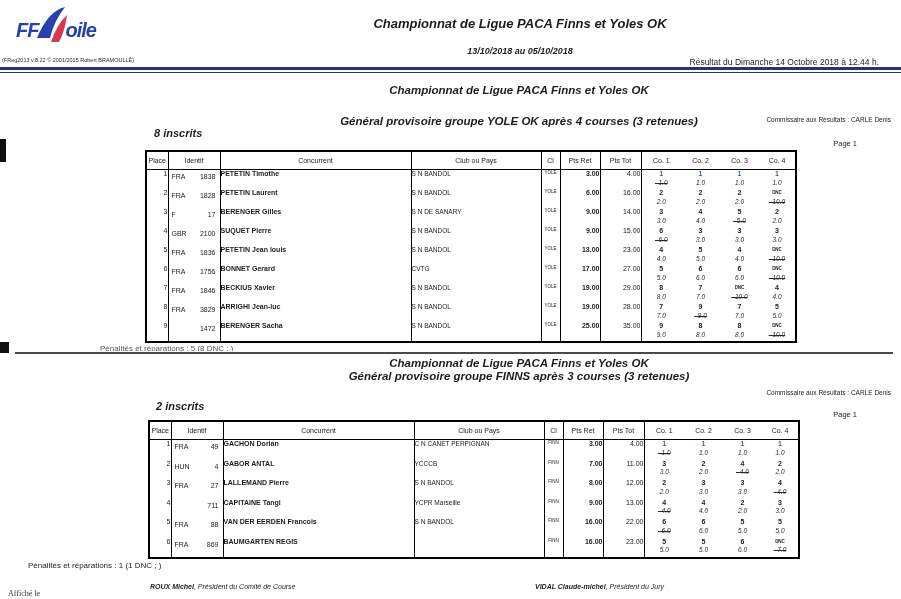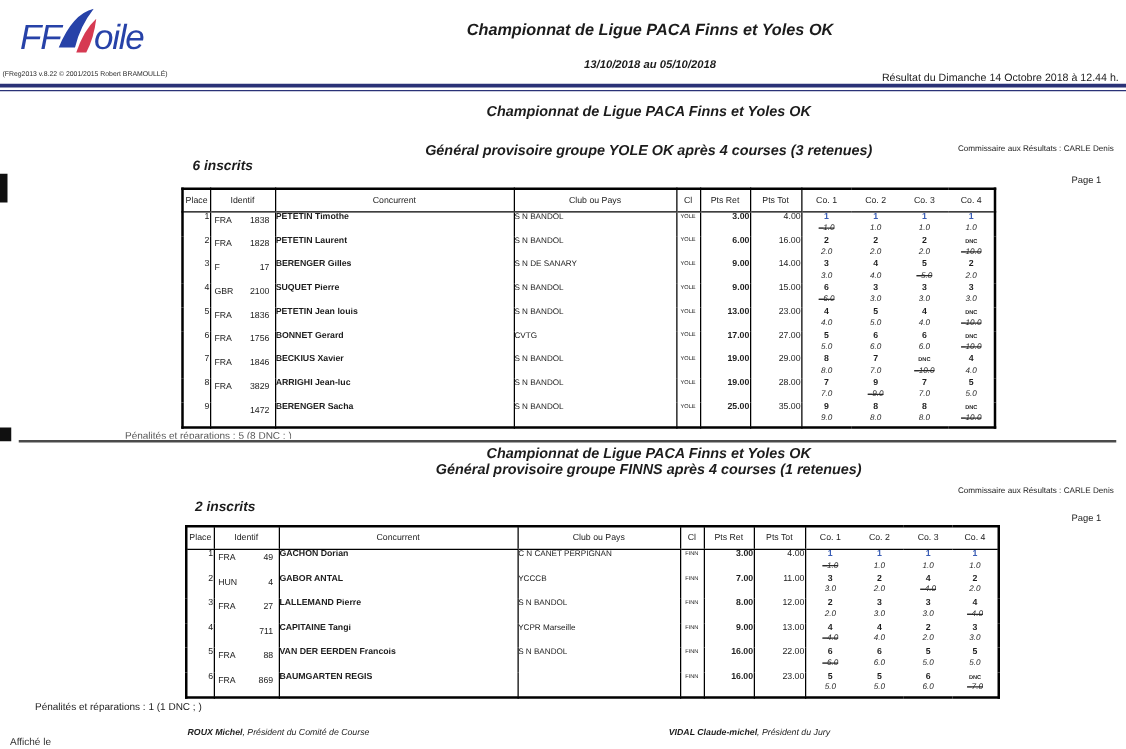--- a/index.html
+++ b/index.html
@@ -6,38 +6,38 @@
   body{
     width:901px;height:599px;position:relative;background:#ffffff;
     font-family:"Liberation Sans","DejaVu Sans",sans-serif;color:#1c1c1c;
     overflow:hidden;
   }
   .abs{position:absolute;}
 
   
   .logo{left:16px;top:8px;display:flex;align-items:center;height:44px;}
   .logo .ff,.logo .oile{
-    font-size:28px;font-weight:normal;font-style:italic;color:#2742a8;letter-spacing:-1px;
+    font-size:20px;font-weight:bold;font-style:italic;color:#2742a8;letter-spacing:-1px;
   }
   .logo svg{margin:0 -3px 4px -2px;}
   .version-line{left:2px;top:57px;font-size:5.5px;color:#2a2a2a;}
   .event-title{left:260px;top:16px;width:520px;text-align:center;
     font-size:13px;font-weight:bold;font-style:italic;}
   .event-dates{left:260px;top:46px;width:520px;text-align:center;
     font-size:9px;font-weight:bold;font-style:italic;}
-  .result-line{right:6px;top:57px;font-size:8.5px;}
+  .result-line{right:22px;top:57px;font-size:8.5px;}
   .rule-a{left:0;top:67px;width:901px;height:3px;background:#2a3277;}
   .rule-b{left:0;top:72px;width:901px;height:1px;background:#2a3277;}
 
   
   .sec-title{left:138px;width:762px;text-align:center;
     font-size:11.5px;font-weight:bold;font-style:italic;}
   .commissaire{right:10px;font-size:6.5px;color:#222;}
   .inscrits{font-size:11px;font-weight:bold;font-style:italic;}
-  .page-num{right:20px;font-size:7.5px;}
+  .page-num{right:44px;font-size:7.5px;}
 
   
   table.results{border-collapse:collapse;table-layout:fixed;border:2px solid #000;background:#fff;}
   table.results th,table.results td{padding:0;overflow:hidden;white-space:nowrap;}
   table.results thead th{
     border-bottom:1px solid #000;height:17px;font-size:7px;font-weight:normal;
     text-align:center;vertical-align:middle;
   }
   .b-left{border-left:1px solid #000;}
   th.h0,th.h1{text-align:left;padding-left:3px;}
@@ -59,21 +59,21 @@
   .pts.discard{text-decoration:line-through;}
 
   
   .clipped-note{left:100px;top:344px;height:7px;overflow:hidden;font-size:8px;color:#555;}
   .page-sep{left:15px;top:352px;width:878px;height:1.5px;background:#4a4a4a;}
   .penalties{left:28px;top:561px;font-size:8px;}
   .signature{top:583px;font-size:7px;font-style:italic;}
   .signature .sig-name{font-weight:bold;}
   .sig-left{left:150px;}
   .sig-right{left:535px;}
-  .affiche{left:8px;top:589px;font-size:8px;font-family:Liberation Sans, sans-serif;color:#333;}
+  .affiche{left:8px;top:589px;font-size:8px;font-family:Liberation Serif, serif;color:#333;}
   .artifact1{left:0;top:139px;width:6px;height:23px;background:#101010;}
   .artifact2{left:0;top:342px;width:9px;height:11px;background:#101010;}
 </style>
 </head>
 <body>
 
 <div class="abs logo">
   <span class="ff">FF</span>
   <span><svg width="32" height="38" viewBox="0 0 32 38">
     <path d="M1 31 Q12 4 29 0 Q18 14 14 31 Z" fill="#2742a8"></path>
@@ -86,21 +86,21 @@
 <div class="abs event-dates">13/10/2018 au 05/10/2018</div>
 <div class="abs result-line">Résultat du Dimanche 14 Octobre 2018 à 12.44 h.</div>
 <div class="abs rule-a"></div>
 <div class="abs rule-b"></div>
 <div class="abs artifact1"></div>
 <div class="abs artifact2"></div>
 
 <div class="abs sec-title" style="top:84px">Championnat de Ligue PACA Finns et Yoles OK</div>
 <div class="abs sec-title" style="top:115px">Général provisoire groupe YOLE OK après 4 courses (3 retenues)</div>
 <div class="abs commissaire" style="top:116px">Commissaire aux Résultats : CARLE Denis</div>
-<div class="abs inscrits" style="left:154px;top:127px">6 inscrits</div>
+<div class="abs inscrits" style="left:154px;top:127px">8 inscrits</div>
 <div class="abs page-num" style="top:139px">Page 1</div>
 <table class="abs results t0" style="left:145px;top:150px;width:650px">
     <colgroup>
       <col style="width: 22px;">
       <col style="width: 52px;">
       <col style="width: 191px;">
       <col style="width: 130px;">
       <col style="width: 19px;">
       <col style="width: 40px;">
       <col style="width: 41px;">
@@ -394,21 +394,21 @@
           <div class="rank small">DNC</div>
           <div class="pts discard">–10.0</div>
         </td>
       </tr>
     </tbody>
   </table>
 <div class="abs clipped-note">Pénalités et réparations : 5 (8 DNC ; )</div>
 <div class="abs page-sep"></div>
 
 <div class="abs sec-title" style="top:357px">Championnat de Ligue PACA Finns et Yoles OK</div>
-<div class="abs sec-title" style="top:370px">Général provisoire groupe FINNS après 4 courses (1 retenues)</div>
+<div class="abs sec-title" style="top:370px">Général provisoire groupe FINNS après 3 courses (3 retenues)</div>
 <div class="abs commissaire" style="top:389px">Commissaire aux Résultats : CARLE Denis</div>
 <div class="abs inscrits" style="left:156px;top:400px">2 inscrits</div>
 <div class="abs page-num" style="top:410px">Page 1</div>
 <table class="abs results t1" style="left:148px;top:420px;width:650px">
     <colgroup>
       <col style="width: 22px;">
       <col style="width: 52px;">
       <col style="width: 191px;">
       <col style="width: 130px;">
       <col style="width: 19px;">

